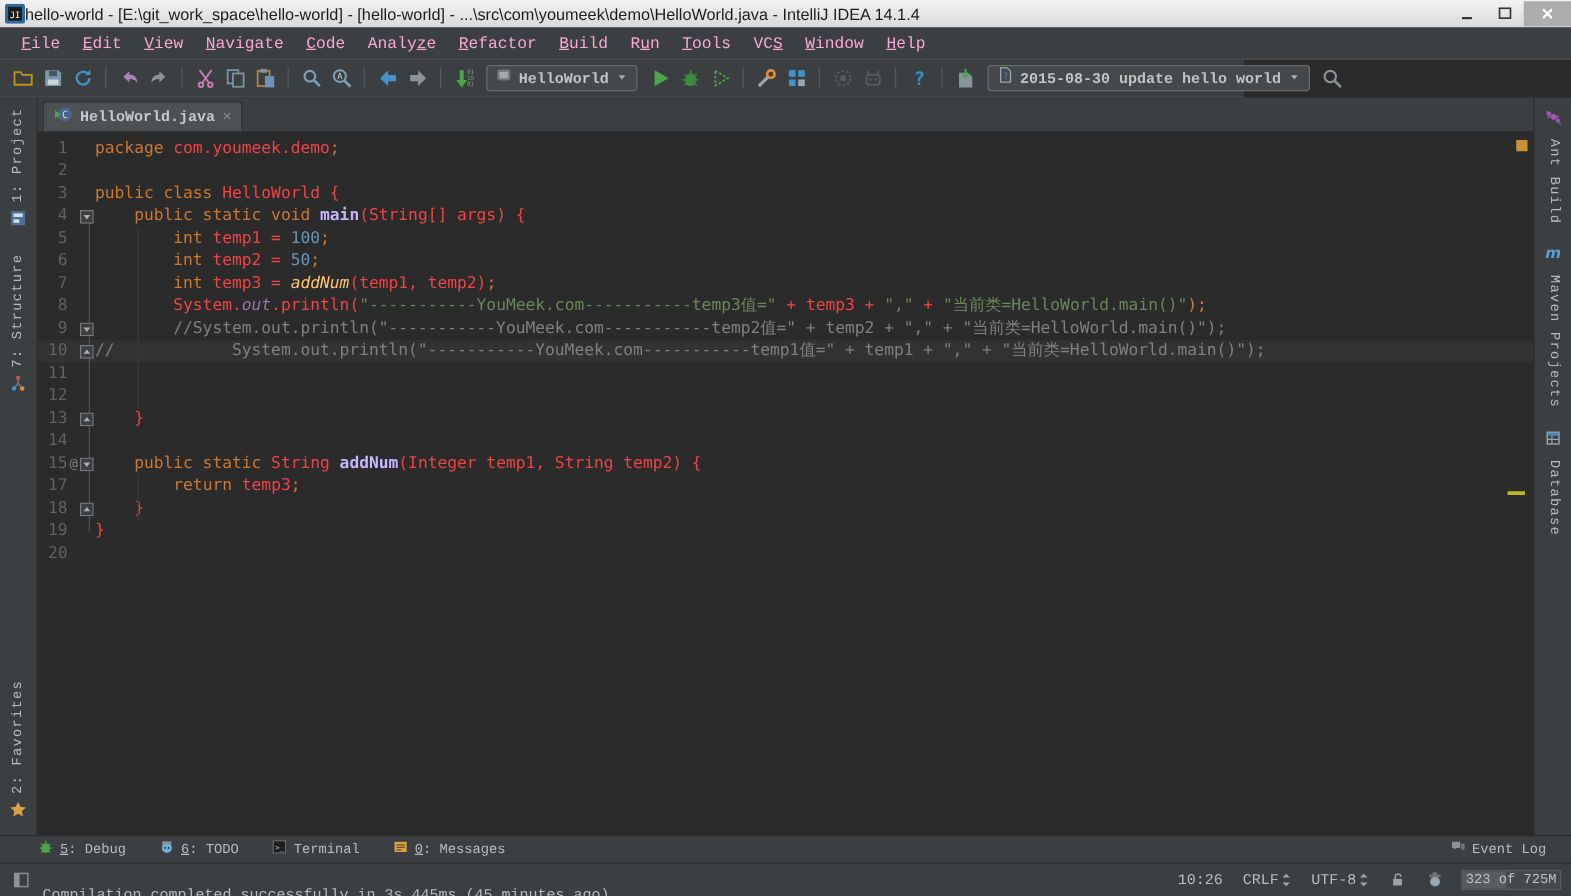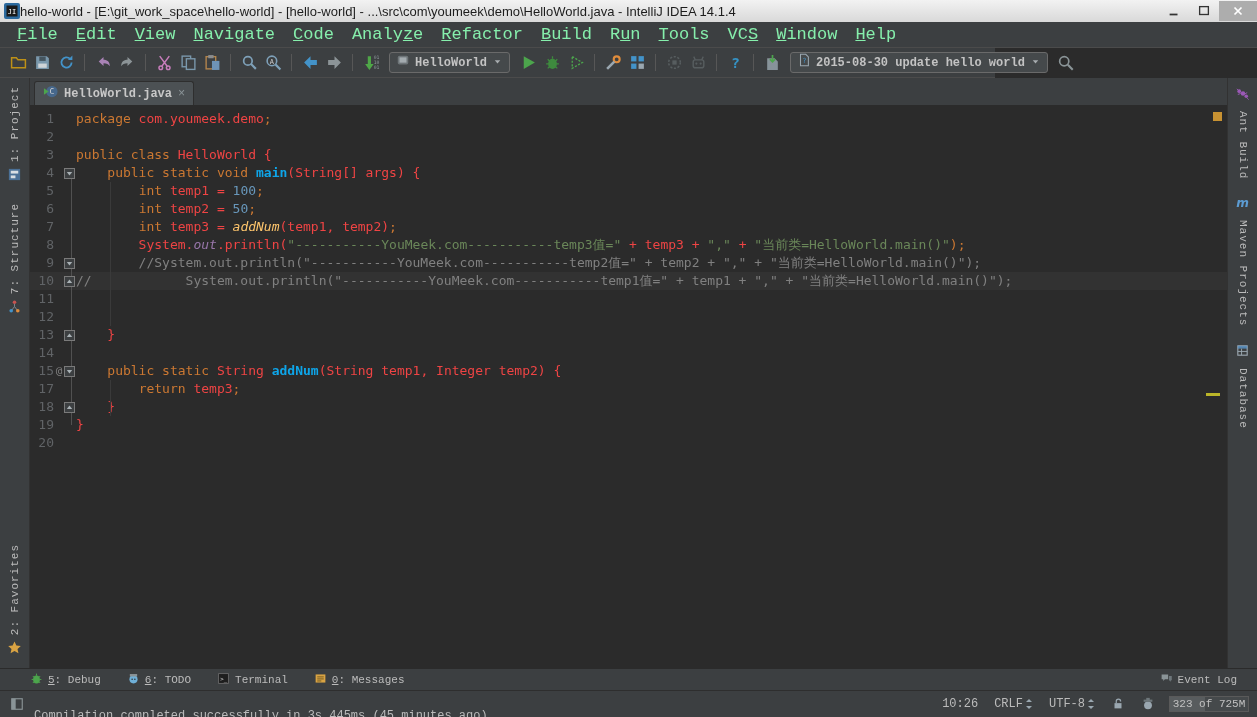--- a/index.html
+++ b/index.html
@@ -15,21 +15,21 @@
   .title-text { flex:1; text-align:left; font:13px "Liberation Sans",sans-serif; color:#1c1c1c;
     white-space:nowrap; overflow:hidden; }
   .win-controls { display:flex; align-items:center; height:100%; flex:none; }
   .wc { width:30px; height:20px; display:flex; align-items:center; justify-content:center; }
   .wc svg { width:14px; height:14px; }
   .wc.close { width:38px; background:#ADADAD; }
 
   
   .menubar { position:absolute; left:0; top:22px; width:1257px; height:26px; background:#3C3F41;
     border-bottom:1px solid #4B4B4B; display:flex; align-items:center; padding-left:8px; }
-  .menu-item { color:#86efac; font-size:17px; padding:0 9px; line-height:26px; }
+  .menu-item { color:#f9a8d4; font-size:13px; padding:0 9px; line-height:26px; }
 
   
   .toolbar { position:absolute; left:0; top:48px; width:995px; height:30px; background:#3C3F41;
     border-bottom:1px solid #4B4B4B; display:flex; align-items:center; padding:0 6px; }
   .tb-btn { width:24px; height:24px; display:flex; align-items:center; justify-content:center; flex:none; }
   .tb-btn svg { width:17px; height:17px; }
   .tb-btn.disabled { opacity:.55; }
   .tb-sep { width:1px; height:17px; background:#575757; margin:0 6px; flex:none; }
   .combo { height:21px; border:1px solid #6A6A6A; border-radius:3px; background:#45494B;
     display:flex; align-items:center; gap:5px; padding:0 6px; margin:0 6px; flex:none; }
@@ -67,21 +67,21 @@
   .code-row { display:flex; height:18px; line-height:18px; white-space:pre; }
   .code-row.hl { background:#323232; }
   .gut { flex:none; width:46px; display:flex; }
   .lnum { width:24px; text-align:right; color:#606366; }
   .gmark { width:10px; color:#808080; text-align:center; font-size:11px; }
   .gfold { width:12px; position:relative; }
   .gfold svg { position:absolute; left:0; top:3.5px; width:11px; height:11px; }
   .ctext { flex:1; }
   .tk-k { color:#CC7832; } .tk-t { color:#ef4444; } .tk-s { color:#6A8759; }
   .tk-n { color:#6897BB; } .tk-c { color:#808080; } .tk-o { color:#CC7832; }
-  .tk-m { color:#0ea5e9; font-weight:bold; }
+  .tk-m { color:#c4b5fd; font-weight:bold; }
   .tk-mi { color:#FFC66D; font-style:italic; }
   .tk-f { color:#9876AA; font-style:italic; }
   .tk-h { color:#A9B7C6; background:#40432E; outline:1px solid #5E6150; }
   .fold-line { position:absolute; left:41px; top:67px; width:1px; height:252px; background:#515151; }
   .iguide { position:absolute; width:1px; background:#3A3A3A; left:80px; }
   .mark-warn { position:absolute; right:5px; top:6px; width:9px; height:9px; background:#C89232; }
   .mark-change { position:absolute; right:7px; top:287px; width:14px; height:3px; background:#BBB529; }
 
   
   .twbar { position:absolute; left:0; top:668px; width:1257px; height:22px; background:#3C3F41;
@@ -389,21 +389,21 @@
           <div class="code-row"><div class="gut"><span class="lnum">11</span><span class="gmark"></span><span class="gfold"></span></div><span class="ctext"></span></div>
           <div class="code-row"><div class="gut"><span class="lnum">12</span><span class="gmark"></span><span class="gfold"></span></div><span class="ctext"></span></div>
           <div class="code-row"><div class="gut"><span class="lnum">13</span><span class="gmark"></span><span class="gfold"><svg viewBox="0 0 11 11">
                   <rect x="0.5" y="0.5" width="10" height="10" fill="#3C3F41" stroke="#7A7A7A"></rect>
                   <path d="M2.8 7h5.4L5.5 3.5z" fill="#A8B0B4"></path>
                 </svg></span></div><span class="ctext"><span class="tk-t">    }</span></span></div>
           <div class="code-row"><div class="gut"><span class="lnum">14</span><span class="gmark"></span><span class="gfold"></span></div><span class="ctext"></span></div>
           <div class="code-row"><div class="gut"><span class="lnum">15</span><span class="gmark">@</span><span class="gfold"><svg viewBox="0 0 11 11">
                   <rect x="0.5" y="0.5" width="10" height="10" fill="#3C3F41" stroke="#7A7A7A"></rect>
                   <path d="M2.8 4h5.4L5.5 7.5z" fill="#A8B0B4"></path>
-                </svg></span></div><span class="ctext"><span class="tk-t">    </span><span class="tk-k">public static</span><span class="tk-t"> String </span><span class="tk-m">addNum</span><span class="tk-t">(String temp1, Integer temp2) {</span></span></div>
+                </svg></span></div><span class="ctext"><span class="tk-t">    </span><span class="tk-k">public static</span><span class="tk-t"> String </span><span class="tk-m">addNum</span><span class="tk-t">(Integer temp1, String temp2) {</span></span></div>
           <div class="code-row"><div class="gut"><span class="lnum">17</span><span class="gmark"></span><span class="gfold"></span></div><span class="ctext"><span class="tk-t">        </span><span class="tk-k">return</span><span class="tk-t"> temp3</span><span class="tk-o">;</span></span></div>
           <div class="code-row"><div class="gut"><span class="lnum">18</span><span class="gmark"></span><span class="gfold"><svg viewBox="0 0 11 11">
                   <rect x="0.5" y="0.5" width="10" height="10" fill="#3C3F41" stroke="#7A7A7A"></rect>
                   <path d="M2.8 7h5.4L5.5 3.5z" fill="#A8B0B4"></path>
                 </svg></span></div><span class="ctext"><span class="tk-t">    }</span></span></div>
           <div class="code-row"><div class="gut"><span class="lnum">19</span><span class="gmark"></span><span class="gfold"></span></div><span class="ctext"><span class="tk-t">}</span></span></div>
           <div class="code-row"><div class="gut"><span class="lnum">20</span><span class="gmark"></span><span class="gfold"></span></div><span class="ctext"></span></div>
         </div>
       <div class="iguide" style="top:76px;height:144px;"></div>
       <div class="iguide" style="top:274px;height:36px;"></div>

